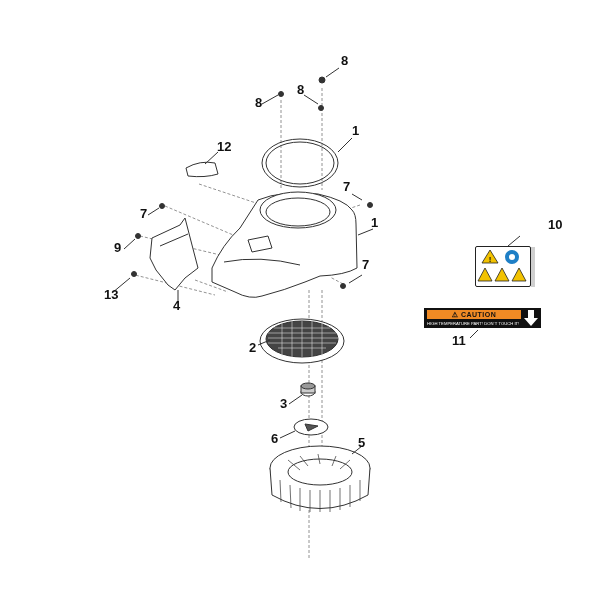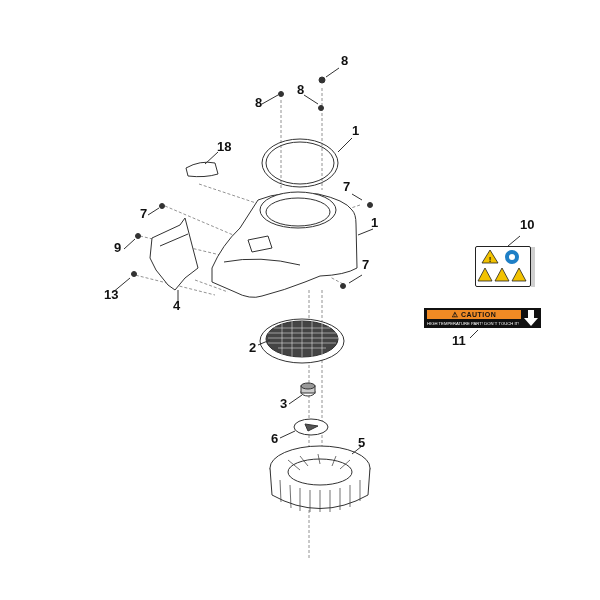--- a/index.html
+++ b/index.html
@@ -164,18 +164,18 @@
   <span class="callout" style="left:173px;top:299px">4</span>
   <span class="callout" style="left:358px;top:436px">5</span>
   <span class="callout" style="left:271px;top:432px">6</span>
   <span class="callout" style="left:140px;top:207px">7</span>
   <span class="callout" style="left:343px;top:180px">7</span>
   <span class="callout" style="left:362px;top:258px">7</span>
   <span class="callout" style="left:341px;top:54px">8</span>
   <span class="callout" style="left:255px;top:96px">8</span>
   <span class="callout" style="left:297px;top:83px">8</span>
   <span class="callout" style="left:114px;top:241px">9</span>
-  <span class="callout" style="left:520px;top:218px">10</span>
+  <span class="callout" style="left:548px;top:218px">10</span>
   <span class="callout" style="left:452px;top:334px">11</span>
-  <span class="callout" style="left:217px;top:140px">18</span>
+  <span class="callout" style="left:217px;top:140px">12</span>
   <span class="callout" style="left:352px;top:124px">1</span>
   <span class="callout" style="left:104px;top:288px">13</span>
 </div>
 
 </body></html>

